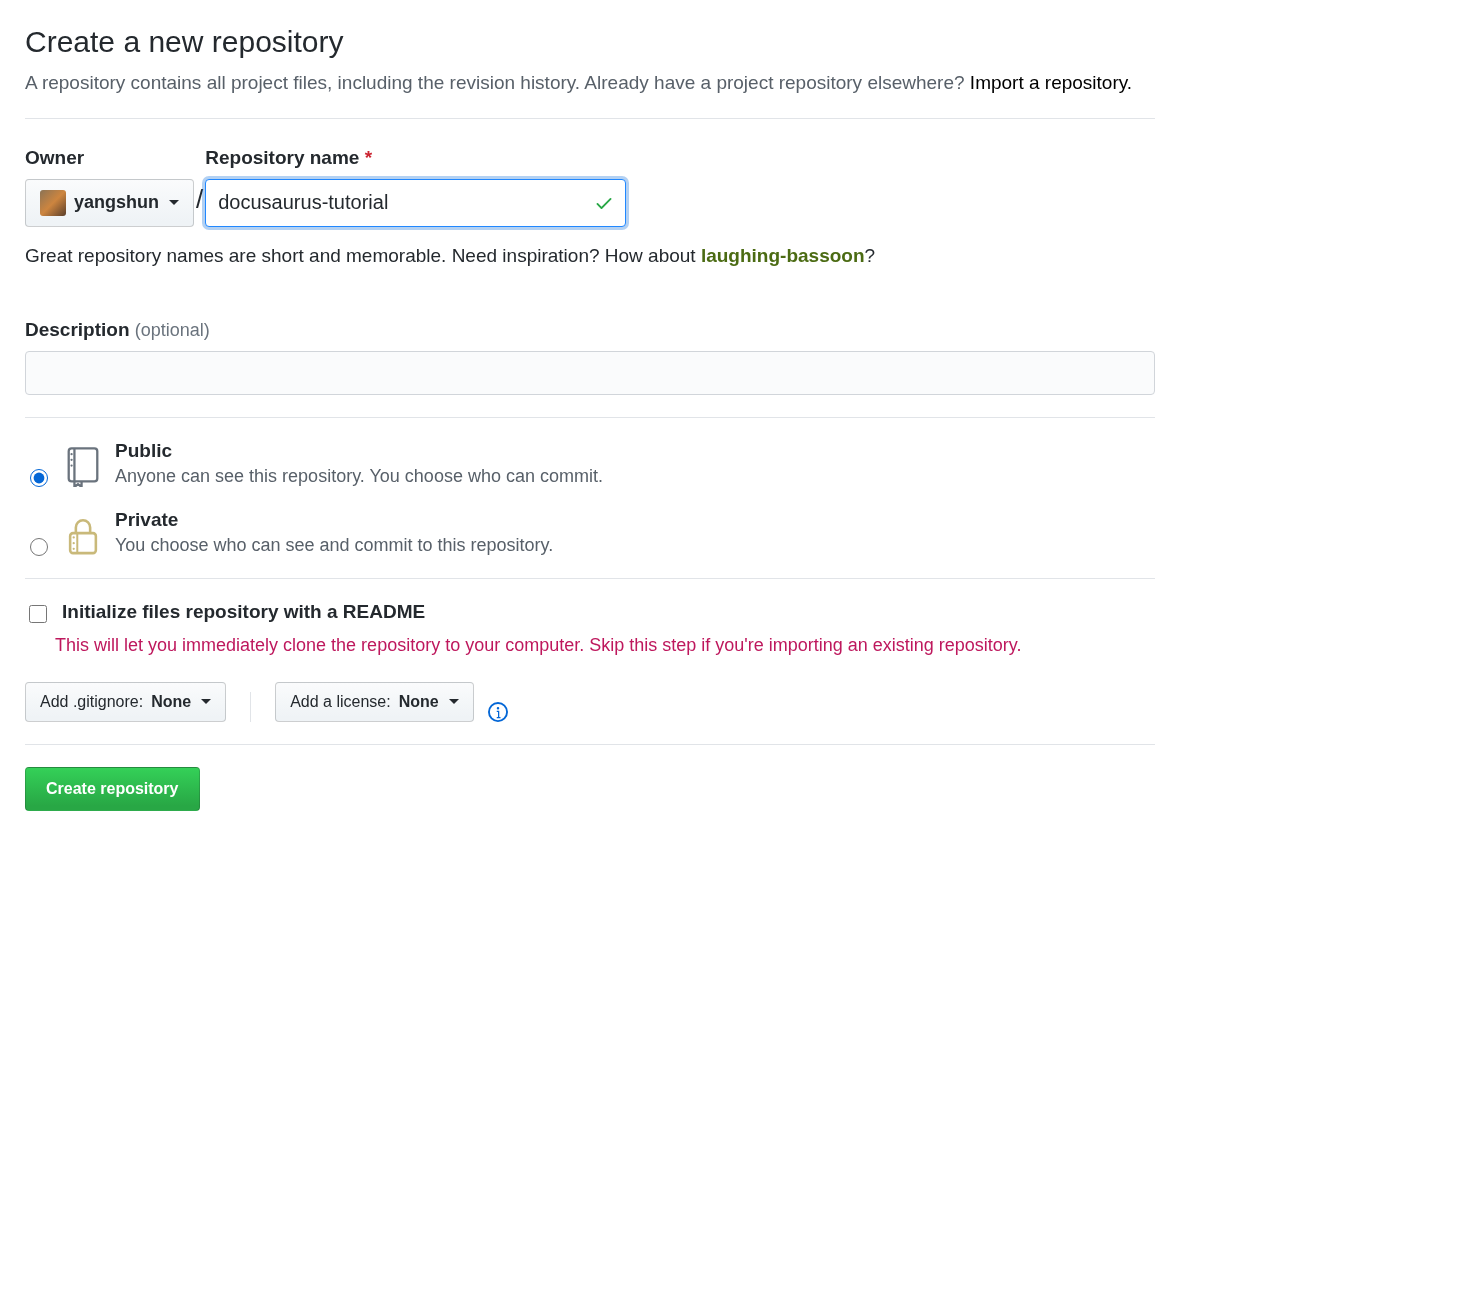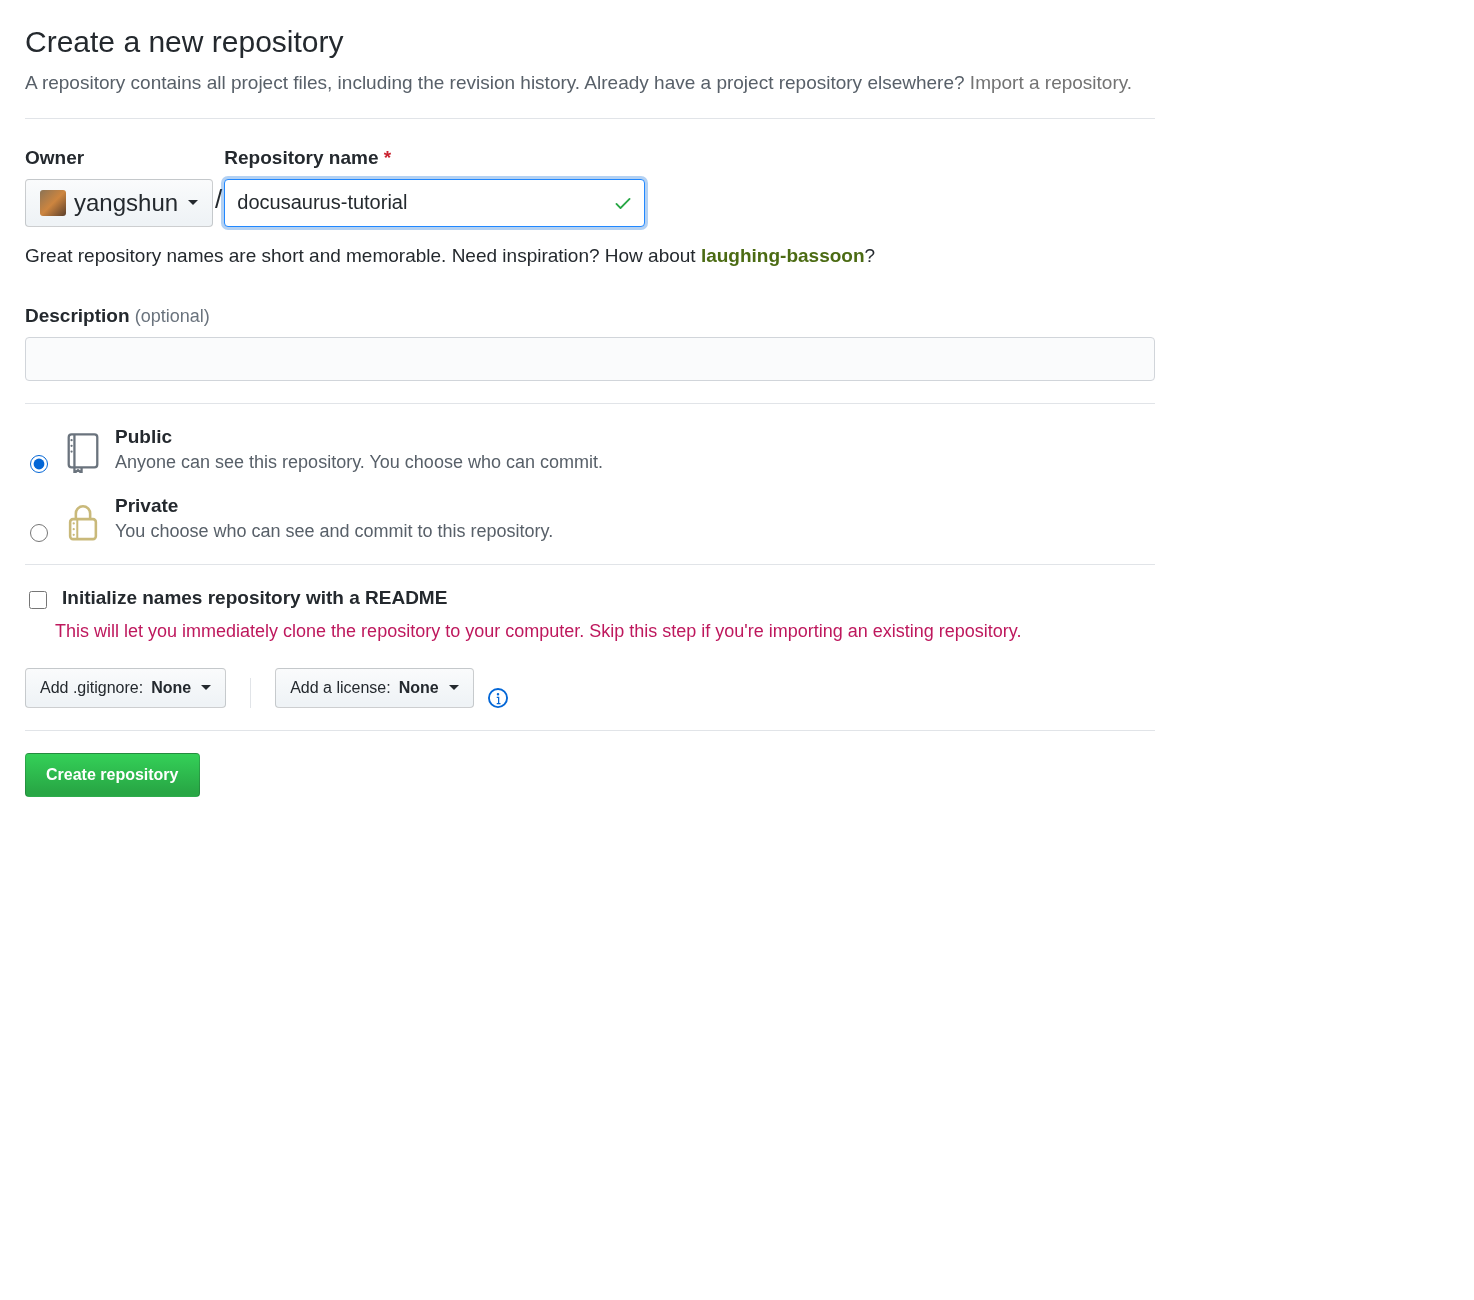--- a/index.html
+++ b/index.html
@@ -17,43 +17,43 @@
     font-weight: 400;
     margin: 0 0 10px 0;
     color: #24292e;
   }
   .subtitle {
     color: #586069;
     font-size: 19px;
     margin: 0 0 20px 0;
     line-height: 1.5;
   }
-  .link { color: #737373; text-decoration: none; cursor: pointer; }
+  .link { color: #000000; text-decoration: none; cursor: pointer; }
   hr {
     border: none;
     border-top: 1px solid #e1e4e8;
     margin: 18px 0 28px 0;
   }
   .hr-tight { margin: 22px 0; }
   .row { display: flex; align-items: flex-start; gap: 2px; }
   .field-group { display: flex; flex-direction: column; }
   .label {
     font-weight: 600;
     font-size: 19px;
     margin-bottom: 10px;
     color: #24292e;
   }
   .required { color: #cb2431; }
   .btn {
     display: inline-flex;
     align-items: center;
     gap: 8px;
     padding: 10px 14px;
-    font-size: 24px;
-    font-weight: 400;
+    font-size: 18px;
+    font-weight: 700;
     color: #24292e;
     background: linear-gradient(-180deg, #fafbfc, #eff3f6 90%);
     border: 1px solid rgba(27,31,35,.2);
     border-radius: 4px;
     cursor: pointer;
     height: 48px;
   }
   .btn-small {
     padding: 6px 14px;
     font-size: 16px;
@@ -97,21 +97,21 @@
     position: absolute;
     right: 12px;
     color: #28a745;
   }
   .hint {
     font-size: 19px;
     color: #24292e;
     margin-top: 18px;
   }
   .suggest { color: #4b6b13; font-weight: 600; }
-  .section { margin-top: 38px; }
+  .section { margin-top: 52px; }
   .optional { color: #6a737d; font-weight: 400; font-size: 18px; }
   .desc-input {
     width: 100%;
     height: 44px;
     padding: 8px 12px;
     font-size: 18px;
     border: 1px solid #d1d5da;
     border-radius: 4px;
     background: #fafbfc;
     margin-top: 10px;
@@ -238,21 +238,21 @@
     <div class="vis-text">
       <span class="vis-title">Private</span>
       <span class="vis-sub">You choose who can see and commit to this repository.</span>
     </div>
   </div>
 
   <hr class="hr-tight">
 
   <div class="chk-row">
     <input type="checkbox" class="checkbox" style="">
-    <label class="chk-label">Initialize names repository with a README</label>
+    <label class="chk-label">Initialize files repository with a README</label>
   </div>
   <p class="chk-sub">This will let you immediately clone the repository to your computer. Skip this step if you're importing an existing repository.</p>
 
   <div class="extras-row">
     <button class="btn btn-small">
       <span>Add .gitignore: </span>
         <span class="bold">None</span>
       <span class="caret"></span>
     </button>
     <span class="vdiv"></span>

